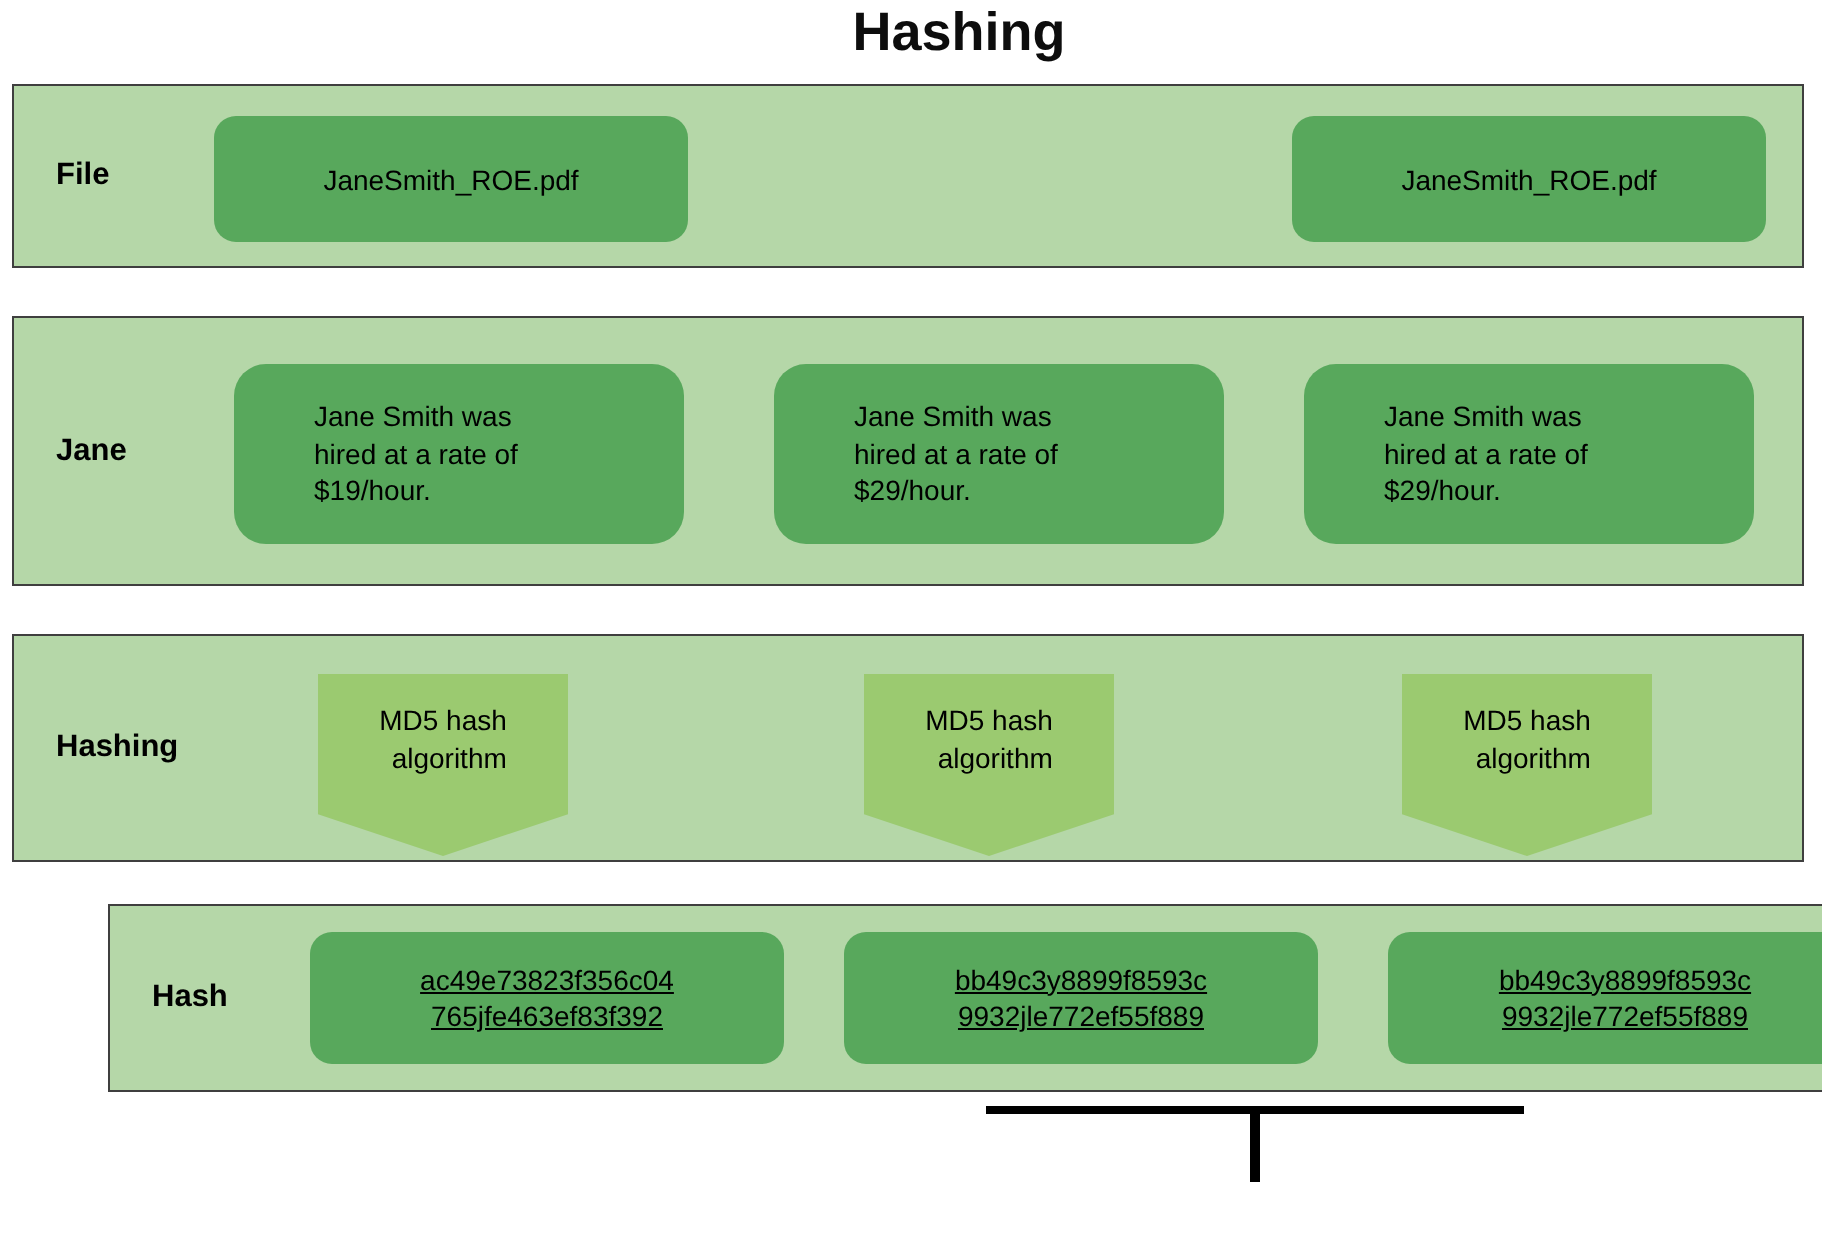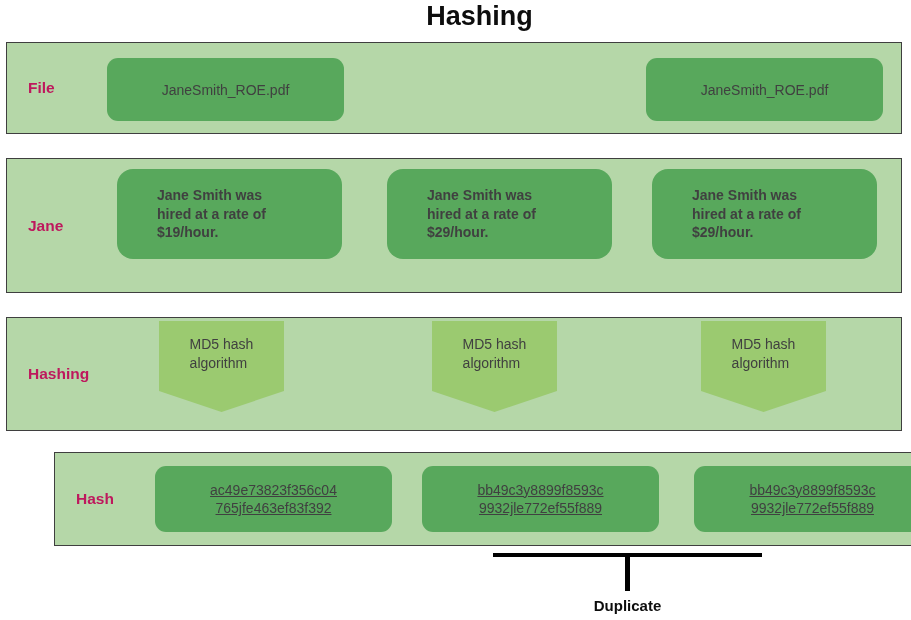--- a/index.html
+++ b/index.html
@@ -38,26 +38,26 @@
   .row-input   { top: 158px; height: 135px; }
   .row-process { top: 317px; height: 114px; }
   .row-hash    { top: 452px; height: 94px; margin-left: 48px;  }
   .row-label {
     position: absolute;
     left: 21px;
     top: 50%;
     transform: translateY(-50%);
     font-size: 15.5px;
     font-weight: bold;
-    color: #be185d;
+    color: #000000;
   }
   .node {
     position: absolute;
     background: #58a85c;
-    color: #404040;
+    color: #000000;
     font-size: 14px;
     box-sizing: border-box;
   }
   .multiline { white-space: pre-line; }
   
   .pill {
     width: 237px;
     height: 63px;
     top: 15px;
     border-radius: 11px;
@@ -66,42 +66,41 @@
     justify-content: center;
     text-align: center;
   }
   .pill.c1 { left: 100px; }
   .pill.c2 { left: 367px; }
   .pill.c3 { left: 639px; }
   
   .input-node {
     width: 225px;
     height: 90px;
-    top: 10px;
+    top: 23px;
     border-radius: 16px;
     display: flex;
     align-items: center;
     padding-left: 40px;
     line-height: 1.32;
-    font-weight: bold;
   }
   .input-node.c1 { left: 110px; }
   .input-node.c2 { left: 380px; }
   .input-node.c3 { left: 645px; }
   
   .pennant {
     width: 125px;
     height: 91px;
-    top: 3px;
+    top: 19px;
     background: #9bca70;
     clip-path: polygon(0 0, 100% 0, 100% 77%, 50% 100%, 0 77%);
     display: flex;
     justify-content: center;
     padding-top: 14px;
-    text-align: left;
+    text-align: right;
     line-height: 1.35;
   }
   .pennant.c1 { left: 152px; }
   .pennant.c2 { left: 425px; }
   .pennant.c3 { left: 694px; }
   
   .hash-node {
     width: 237px;
     height: 66px;
     top: 13px;
@@ -185,15 +184,14 @@
     <div class="node hash-node multiline c1">ac49e73823f356c04
 765jfe463ef83f392</div>
     <div class="node hash-node multiline c2">bb49c3y8899f8593c
 9932jle772ef55f889</div>
     <div class="node hash-node multiline c3">bb49c3y8899f8593c
 9932jle772ef55f889</div>
   </div>
 
   <div class="bracket-h"></div>
   <div class="bracket-v"></div>
-  <div class="duplicate-label">Duplicate</div>
 
 </div>
 
 </body></html>

